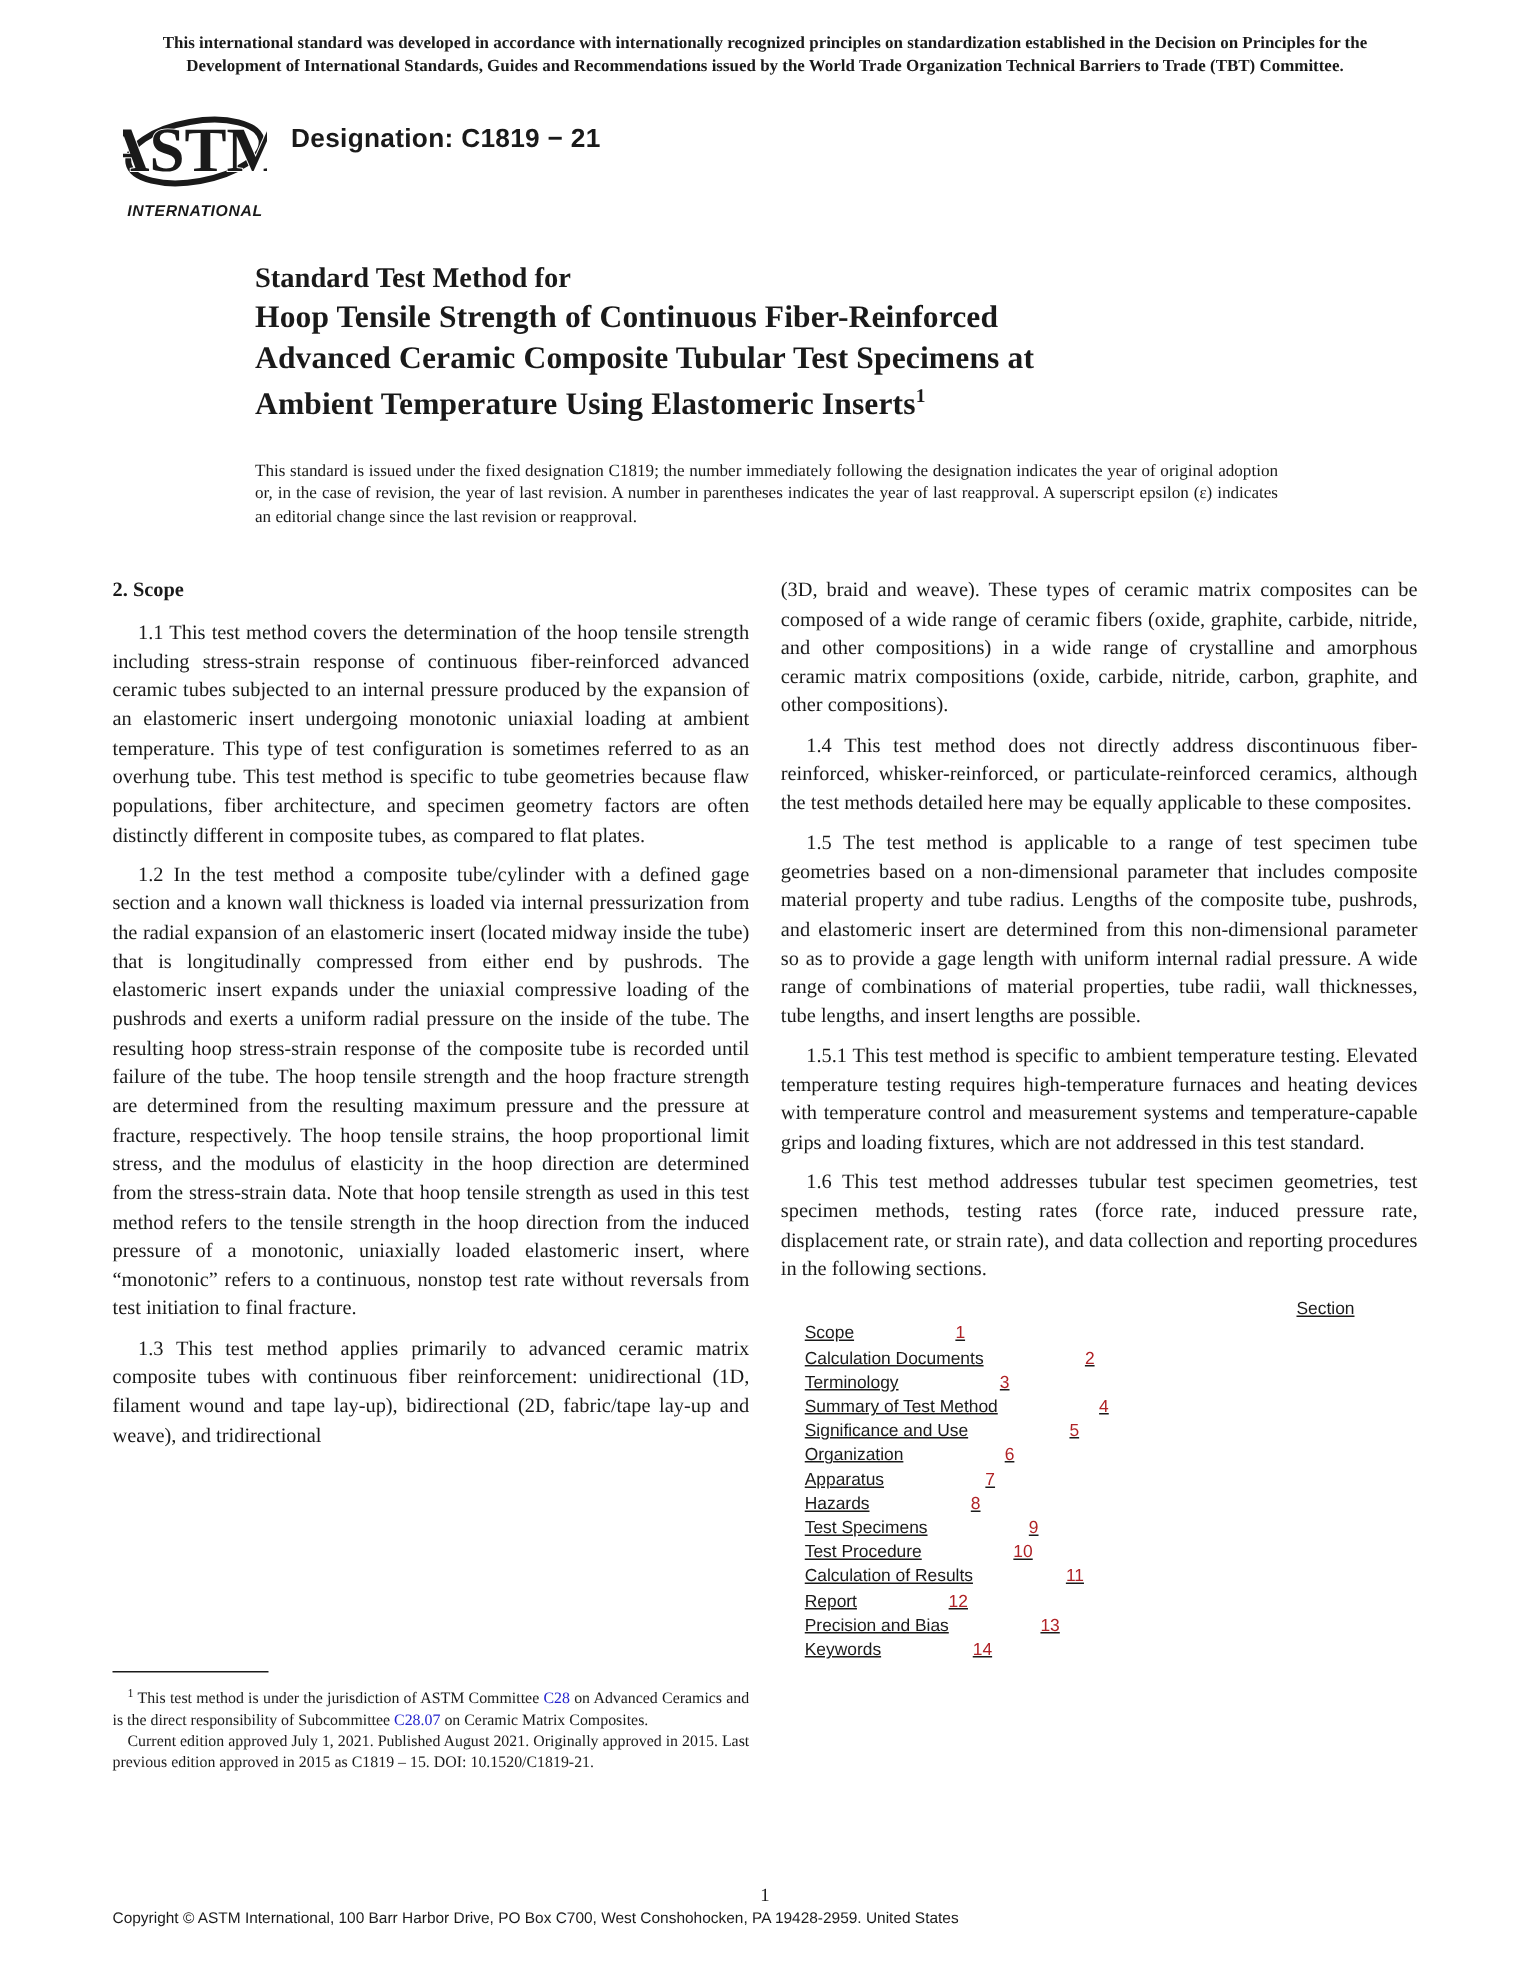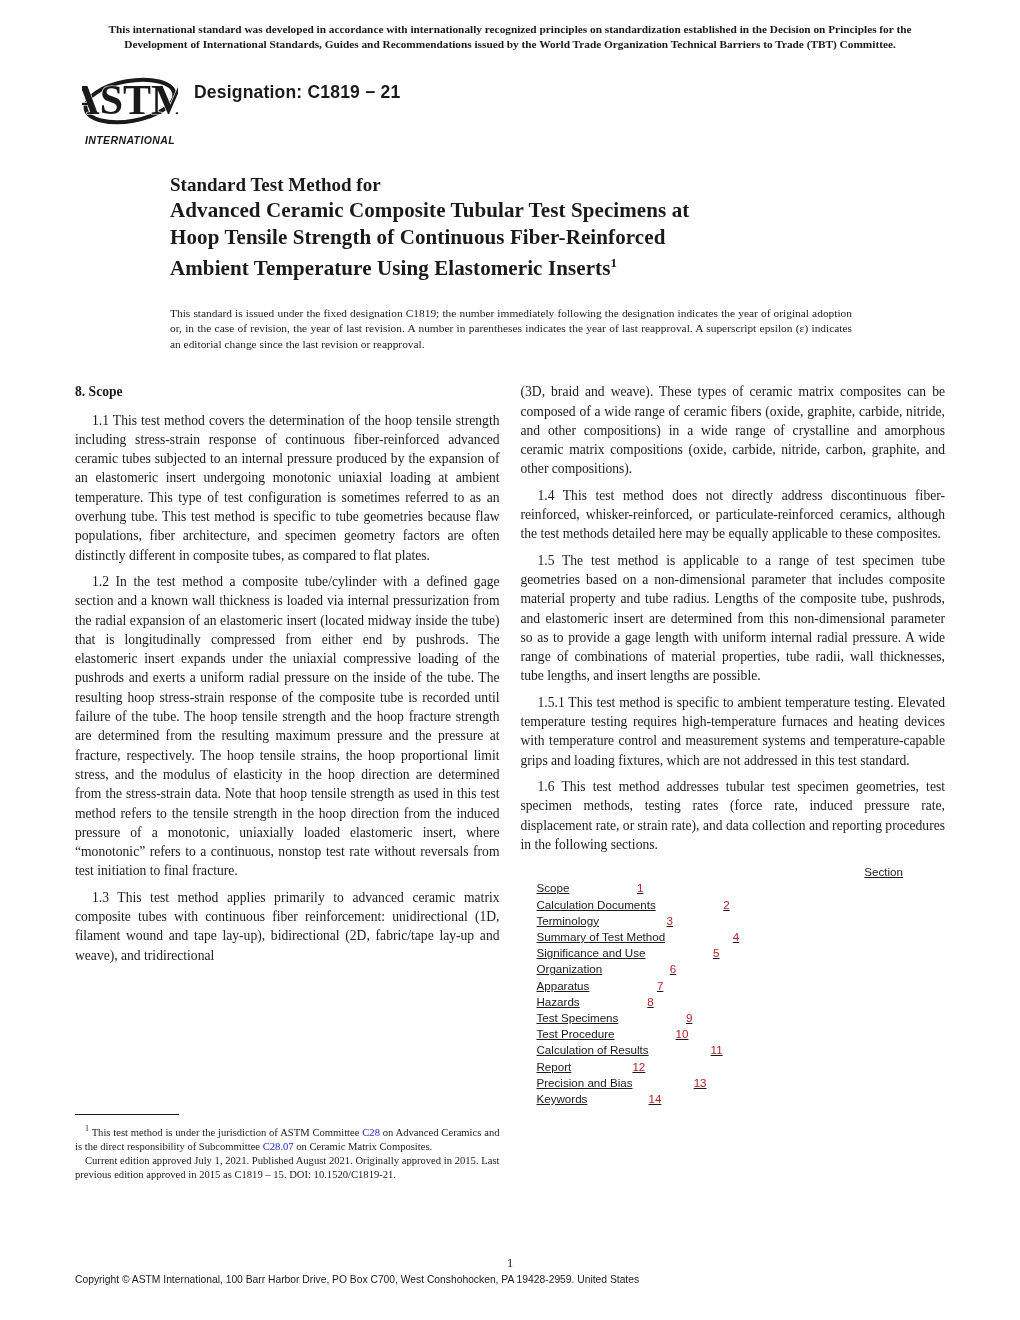--- a/index.html
+++ b/index.html
@@ -119,31 +119,31 @@
         <ellipse cx="48" cy="33" rx="45" ry="20" fill="none" stroke="#1a1a1a" stroke-width="4" transform="rotate(-10 48 33)"></ellipse>
         <text x="48" y="46" text-anchor="middle" font-family="Liberation Serif, serif" font-weight="bold" font-size="42" fill="#1a1a1a" stroke="#ffffff" stroke-width="1.2" paint-order="stroke">ASTM</text>
       </svg>
       <div class="logo-sub">INTERNATIONAL</div>
     </div>
     <div class="designation">Designation: C1819 − 21</div>
   </div>
 
   <div class="title-block">
     <div class="title-eyebrow">Standard Test Method for</div>
+    <div class="title-main">Hoop Tensile Strength of Continuous Fiber-Reinforced</div>
     <div class="title-main">Advanced Ceramic Composite Tubular Test Specimens at</div>
-    <div class="title-main">Hoop Tensile Strength of Continuous Fiber-Reinforced</div>
     <div class="title-main"><span>Ambient Temperature Using Elastomeric Inserts</span><sup>1</sup></div>
   </div>
 
   <div class="issuance">This standard is issued under the fixed designation C1819; the number immediately following the designation indicates the year of original adoption or, in the case of revision, the year of last revision. A number in parentheses indicates the year of last reapproval. A superscript epsilon (ε) indicates an editorial change since the last revision or reapproval.</div>
 
   <div class="columns">
 
     <div class="col col-left">
-      <div class="sec-heading">8. Scope</div>
+      <div class="sec-heading">2. Scope</div>
       <div class="p">1.1 This test method covers the determination of the hoop tensile strength including stress-strain response of continuous fiber-reinforced advanced ceramic tubes subjected to an internal pressure produced by the expansion of an elastomeric insert undergoing monotonic uniaxial loading at ambient temperature. This type of test configuration is sometimes referred to as an overhung tube. This test method is specific to tube geometries because flaw populations, fiber architecture, and specimen geometry factors are often distinctly different in composite tubes, as compared to flat plates.</div>
       <div class="p">1.2 In the test method a composite tube/cylinder with a defined gage section and a known wall thickness is loaded via internal pressurization from the radial expansion of an elastomeric insert (located midway inside the tube) that is longitudinally compressed from either end by pushrods. The elastomeric insert expands under the uniaxial compressive loading of the pushrods and exerts a uniform radial pressure on the inside of the tube. The resulting hoop stress-strain response of the composite tube is recorded until failure of the tube. The hoop tensile strength and the hoop fracture strength are determined from the resulting maximum pressure and the pressure at fracture, respectively. The hoop tensile strains, the hoop proportional limit stress, and the modulus of elasticity in the hoop direction are determined from the stress-strain data. Note that hoop tensile strength as used in this test method refers to the tensile strength in the hoop direction from the induced pressure of a monotonic, uniaxially loaded elastomeric insert, where “monotonic” refers to a continuous, nonstop test rate without reversals from test initiation to final fracture.</div>
       <div class="p">1.3 This test method applies primarily to advanced ceramic matrix composite tubes with continuous fiber reinforcement: unidirectional (1D, filament wound and tape lay-up), bidirectional (2D, fabric/tape lay-up and weave), and tridirectional</div>
 
       <div class="footnote">
         <div class="footnote-rule"></div>
         <p><sup>1</sup><span> This test method is under the jurisdiction of ASTM Committee </span><a class="doc-link">C28</a><span> on Advanced Ceramics and is the direct responsibility of Subcommittee </span><a class="doc-link">C28.07</a><span> on Ceramic Matrix Composites.</span></p>
         <p>Current edition approved July 1, 2021. Published August 2021. Originally approved in 2015. Last previous edition approved in 2015 as C1819 – 15. DOI: 10.1520/C1819-21.</p>
       </div>
     </div>

